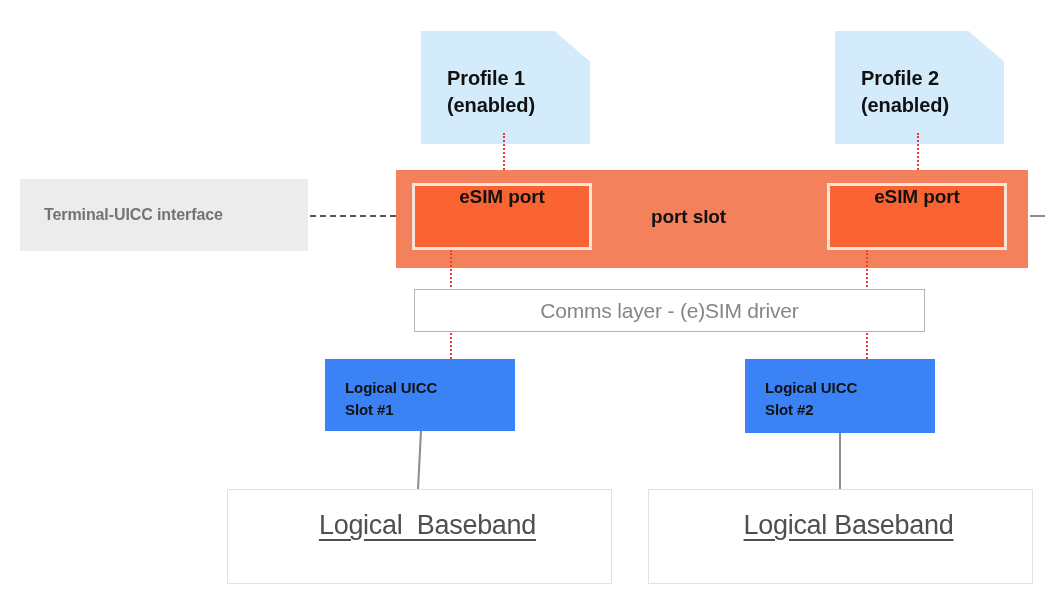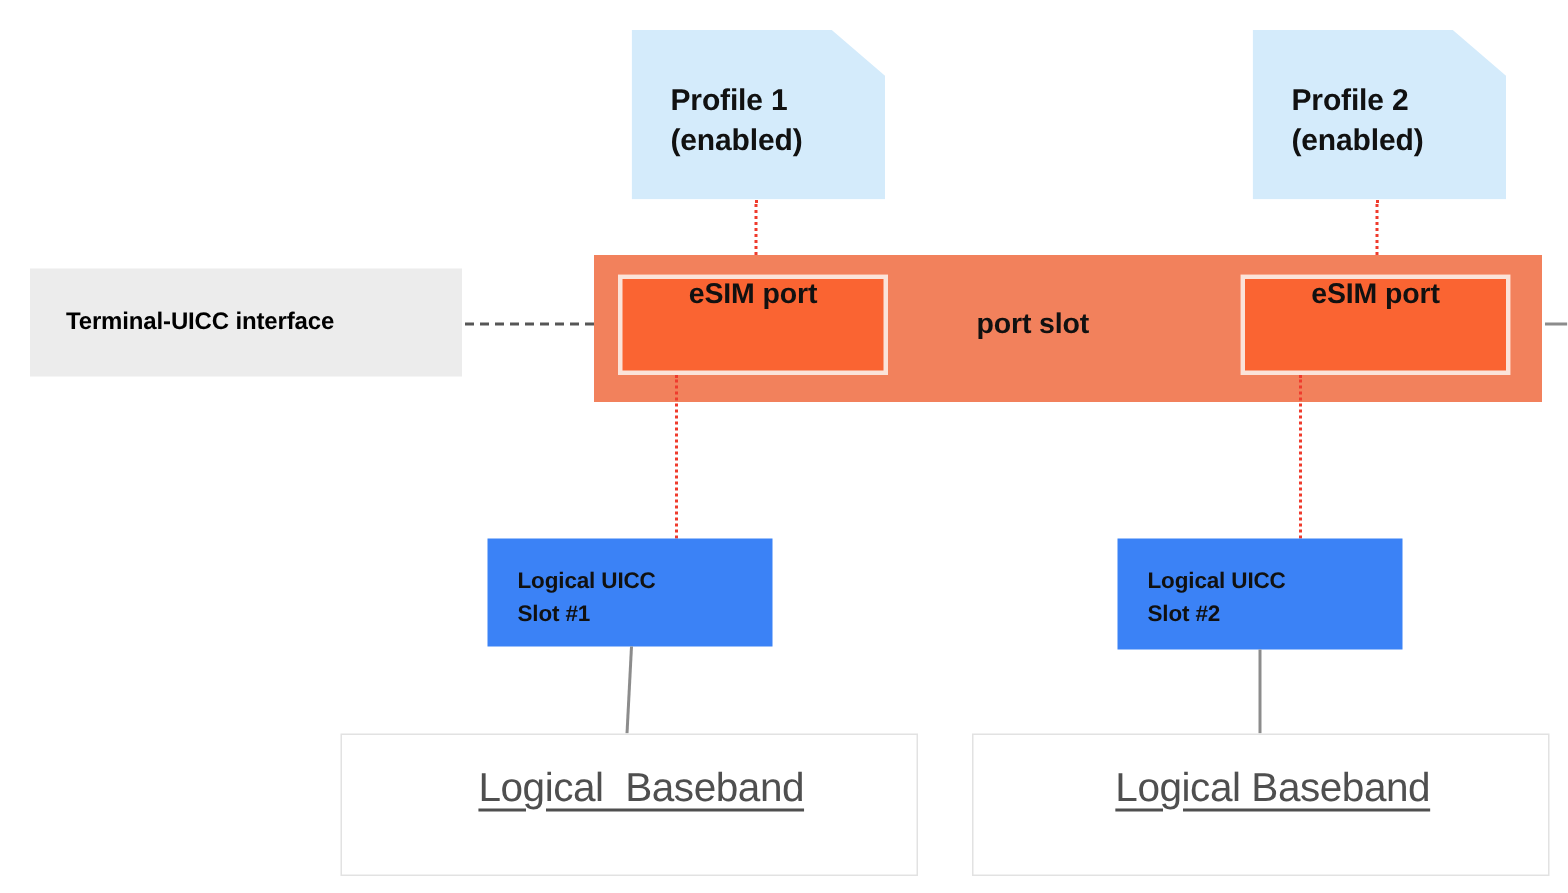--- a/index.html
+++ b/index.html
@@ -19,20 +19,21 @@
   }
 
   
   .profile-box {
     position: absolute;
     background: #d4ebfb;
     box-sizing: border-box;
     padding: 34px 0 0 26px;
     -webkit-clip-path: polygon(0 0, 79% 0, 100% 27%, 100% 100%, 0 100%);
     clip-path: polygon(0 0, 79% 0, 100% 27%, 100% 100%, 0 100%);
+    margin-top: 11px;
   }
   .profile-label {
     font-size: 20px;
     font-weight: bold;
     color: #111111;
     line-height: 1.33;
     letter-spacing: -0.1px;
     white-space: pre-line;
   }
 
@@ -41,21 +42,21 @@
     position: absolute;
     background: #ececec;
     display: flex;
     align-items: center;
     box-sizing: border-box;
     padding-left: 24px;
   }
   .terminal-label {
     font-size: 16px;
     font-weight: bold;
-    color: #000000;
+    color: #737373;
     letter-spacing: -0.1px;
   }
 
   
   .slot-bar {
     position: absolute;
     background: #f2815c;
   }
   .slot-title {
     position: absolute;
@@ -188,20 +189,23 @@
 
   <div class="port-box" style="left:827px; top:183px; width:180px; height:67px;">
     <span class="port-label">eSIM port</span>
   </div>
 
   <div class="stub-grey conn" style="left:1030px; top:215px; width:15px;"></div>
 
   <div class="dotted-red conn" style="left:450px; top:250px; height:120px;"></div>
   <div class="dotted-red conn" style="left:866px; top:250px; height:120px;"></div>
 
+  <div class="comms-box" style="left:414px; top:289px; width:511px; height:43px;">
+    <span class="comms-label">Comms layer - (e)SIM driver</span>
+  </div>
 
   <div class="uicc-box" style="left:325px; top:359px; width:190px; height:72px;">
     <div class="uicc-label">Logical UICC
 Slot #1</div>
   </div>
 
   <div class="uicc-box" style="left:745px; top:359px; width:190px; height:74px;">
     <div class="uicc-label">Logical UICC
 Slot #2</div>
   </div>

